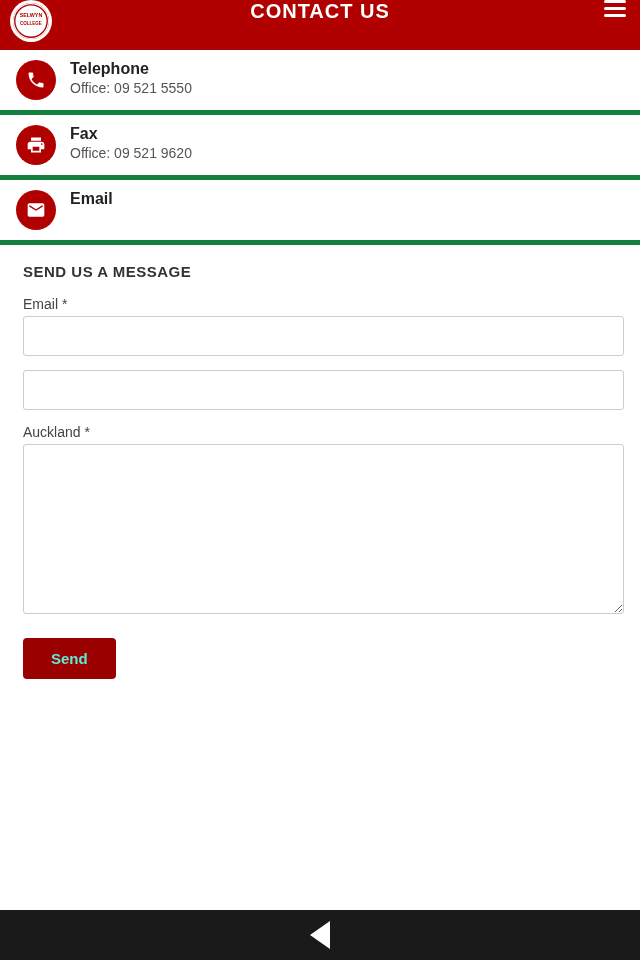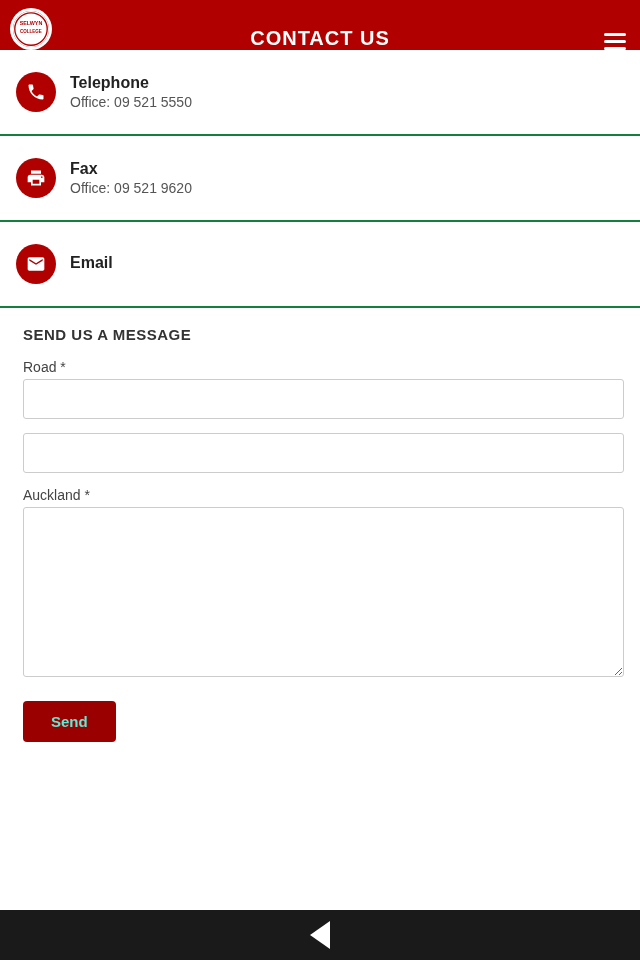--- a/index.html
+++ b/index.html
@@ -3,21 +3,21 @@
   <meta charset="utf-8">
   <style>
     * { margin: 0; padding: 0; box-sizing: border-box; }
     body { width: 640px; height: 960px; font-family: Arial, sans-serif; background: #fff; overflow: hidden; display: flex; flex-direction: column; }
 
     
     .header {
       background: #b00000;
       height: 50px;
       display: flex;
-      align-items: flex-end;
+      align-items: flex-start;
       justify-content: center;
       position: relative;
       flex-shrink: 0;
     }
     .header-logo {
       position: absolute;
       left: 10px;
       width: 42px;
       height: 42px;
       background: #fff;
@@ -66,23 +66,23 @@
     
     .content {
       flex: 1;
       overflow-y: auto;
       background: #fff;
     }
 
     
     .contact-item {
       display: flex;
-      align-items: center;
-      padding: 22px 16px;
-      border-bottom: 2px solid #15803d;
+      align-items: flex-start;
+      padding: 10px 16px;
+      border-bottom: 5px solid #15803d;
     }
     .contact-icon {
       width: 40px;
       height: 40px;
       background: #b00000;
       border-radius: 50%;
       display: flex;
       align-items: center;
       justify-content: center;
       flex-shrink: 0;
@@ -229,21 +229,21 @@
         <div class="contact-text">
           <div class="contact-title">Email</div>
         </div>
       </div>
     </div>
 
   <div class="form-section">
     <div class="form-section-title">SEND US A MESSAGE</div>
 
     <div class="form-group">
-      <label class="form-label">Road *</label>
+      <label class="form-label">Email *</label>
       <input class="form-input" type="text" style="">
     </div>
 
     <div class="form-group">
       <input class="form-input" type="email" style="">
     </div>
 
     <div class="form-group">
       <label class="form-label">Auckland *</label>
       <textarea class="form-textarea" style=""></textarea>

